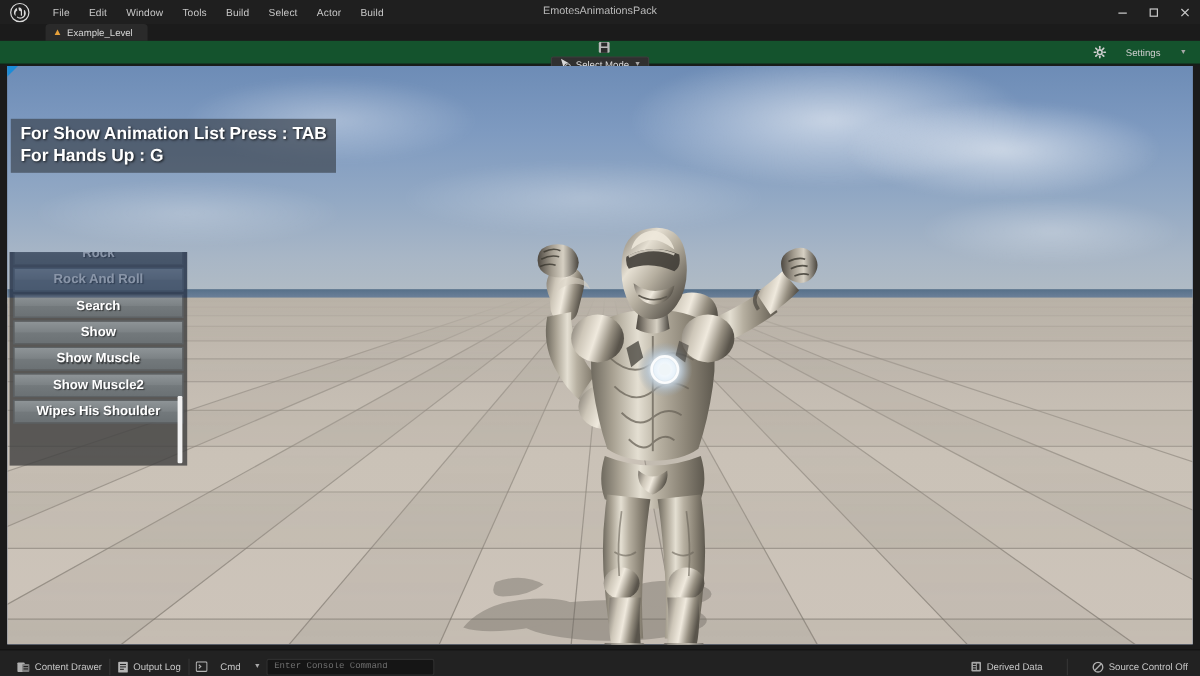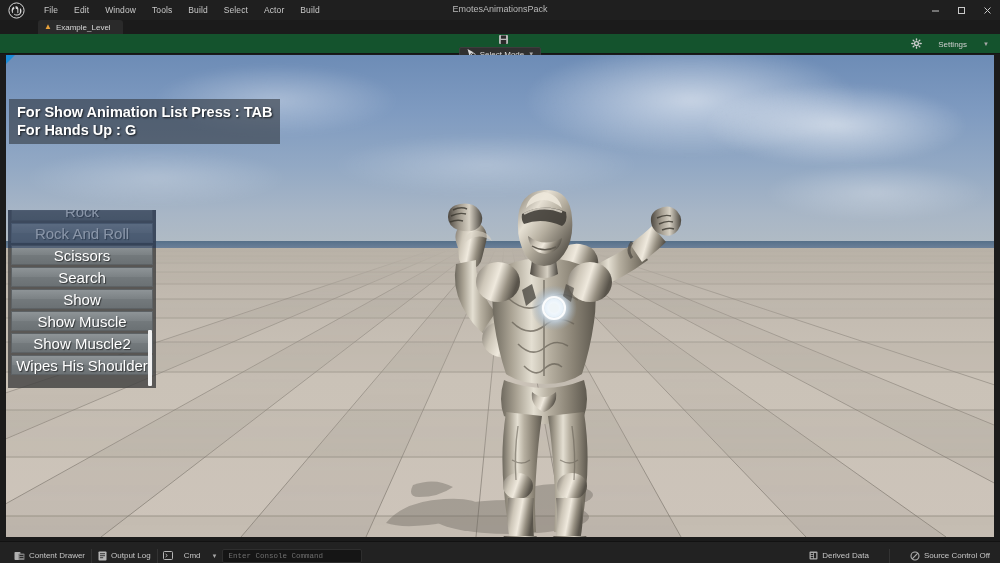--- a/index.html
+++ b/index.html
@@ -133,21 +133,21 @@
     position: absolute; left: 2px; top: 155px; width: 148px; height: 178px;
     background: rgba(62,62,62,.80);
     padding: 2px 3px;
     overflow: hidden;
   }
   .anim-item {
     height: 20px; margin-bottom: 2px;
     background: linear-gradient(to bottom, #8e9497 0%, #7c8285 48%, #73797c 52%, #6b7174 100%);
     border: 1px solid #5d6265;
     display: flex; align-items: center; justify-content: center;
-    color: #ffffff; font-size: 15px; font-weight: normal;
+    color: #ffffff; font-size: 11px; font-weight: bold;
     text-shadow: 1px 1px 1px rgba(0,0,0,.55);
     white-space: nowrap; overflow: hidden;
   }
   .anim-item.clipped { margin-top: -11px; height: 20px; }
   .anim-item.sel {
     background: linear-gradient(to bottom, #97a0a8 0%, #848d95 48%, #79838b 52%, #717b83 100%);
     border-color: #6a747c;
   }
   .anim-scroll {
     position: absolute; right: 4px; top: 120px; width: 4px; height: 56px;
@@ -572,21 +572,20 @@
 
     <div class="hud">
       <div>For Show Animation List Press : TAB</div>
       <div>For Hands Up : G</div>
     </div>
 
     <div class="anim-panel">
       <div class="anim-blue-top"></div>
       <div class="anim-item clipped">Rock</div>
       <div class="anim-item sel">Rock And Roll</div>
-      <div class="anim-item">Scissors</div>
       <div class="anim-item">Search</div>
       <div class="anim-item">Show</div>
       <div class="anim-item">Show Muscle</div>
       <div class="anim-item">Show Muscle2</div>
       <div class="anim-item">Wipes His Shoulder</div>
       <div class="anim-scroll"></div>
     </div>
 
   </div>
 

